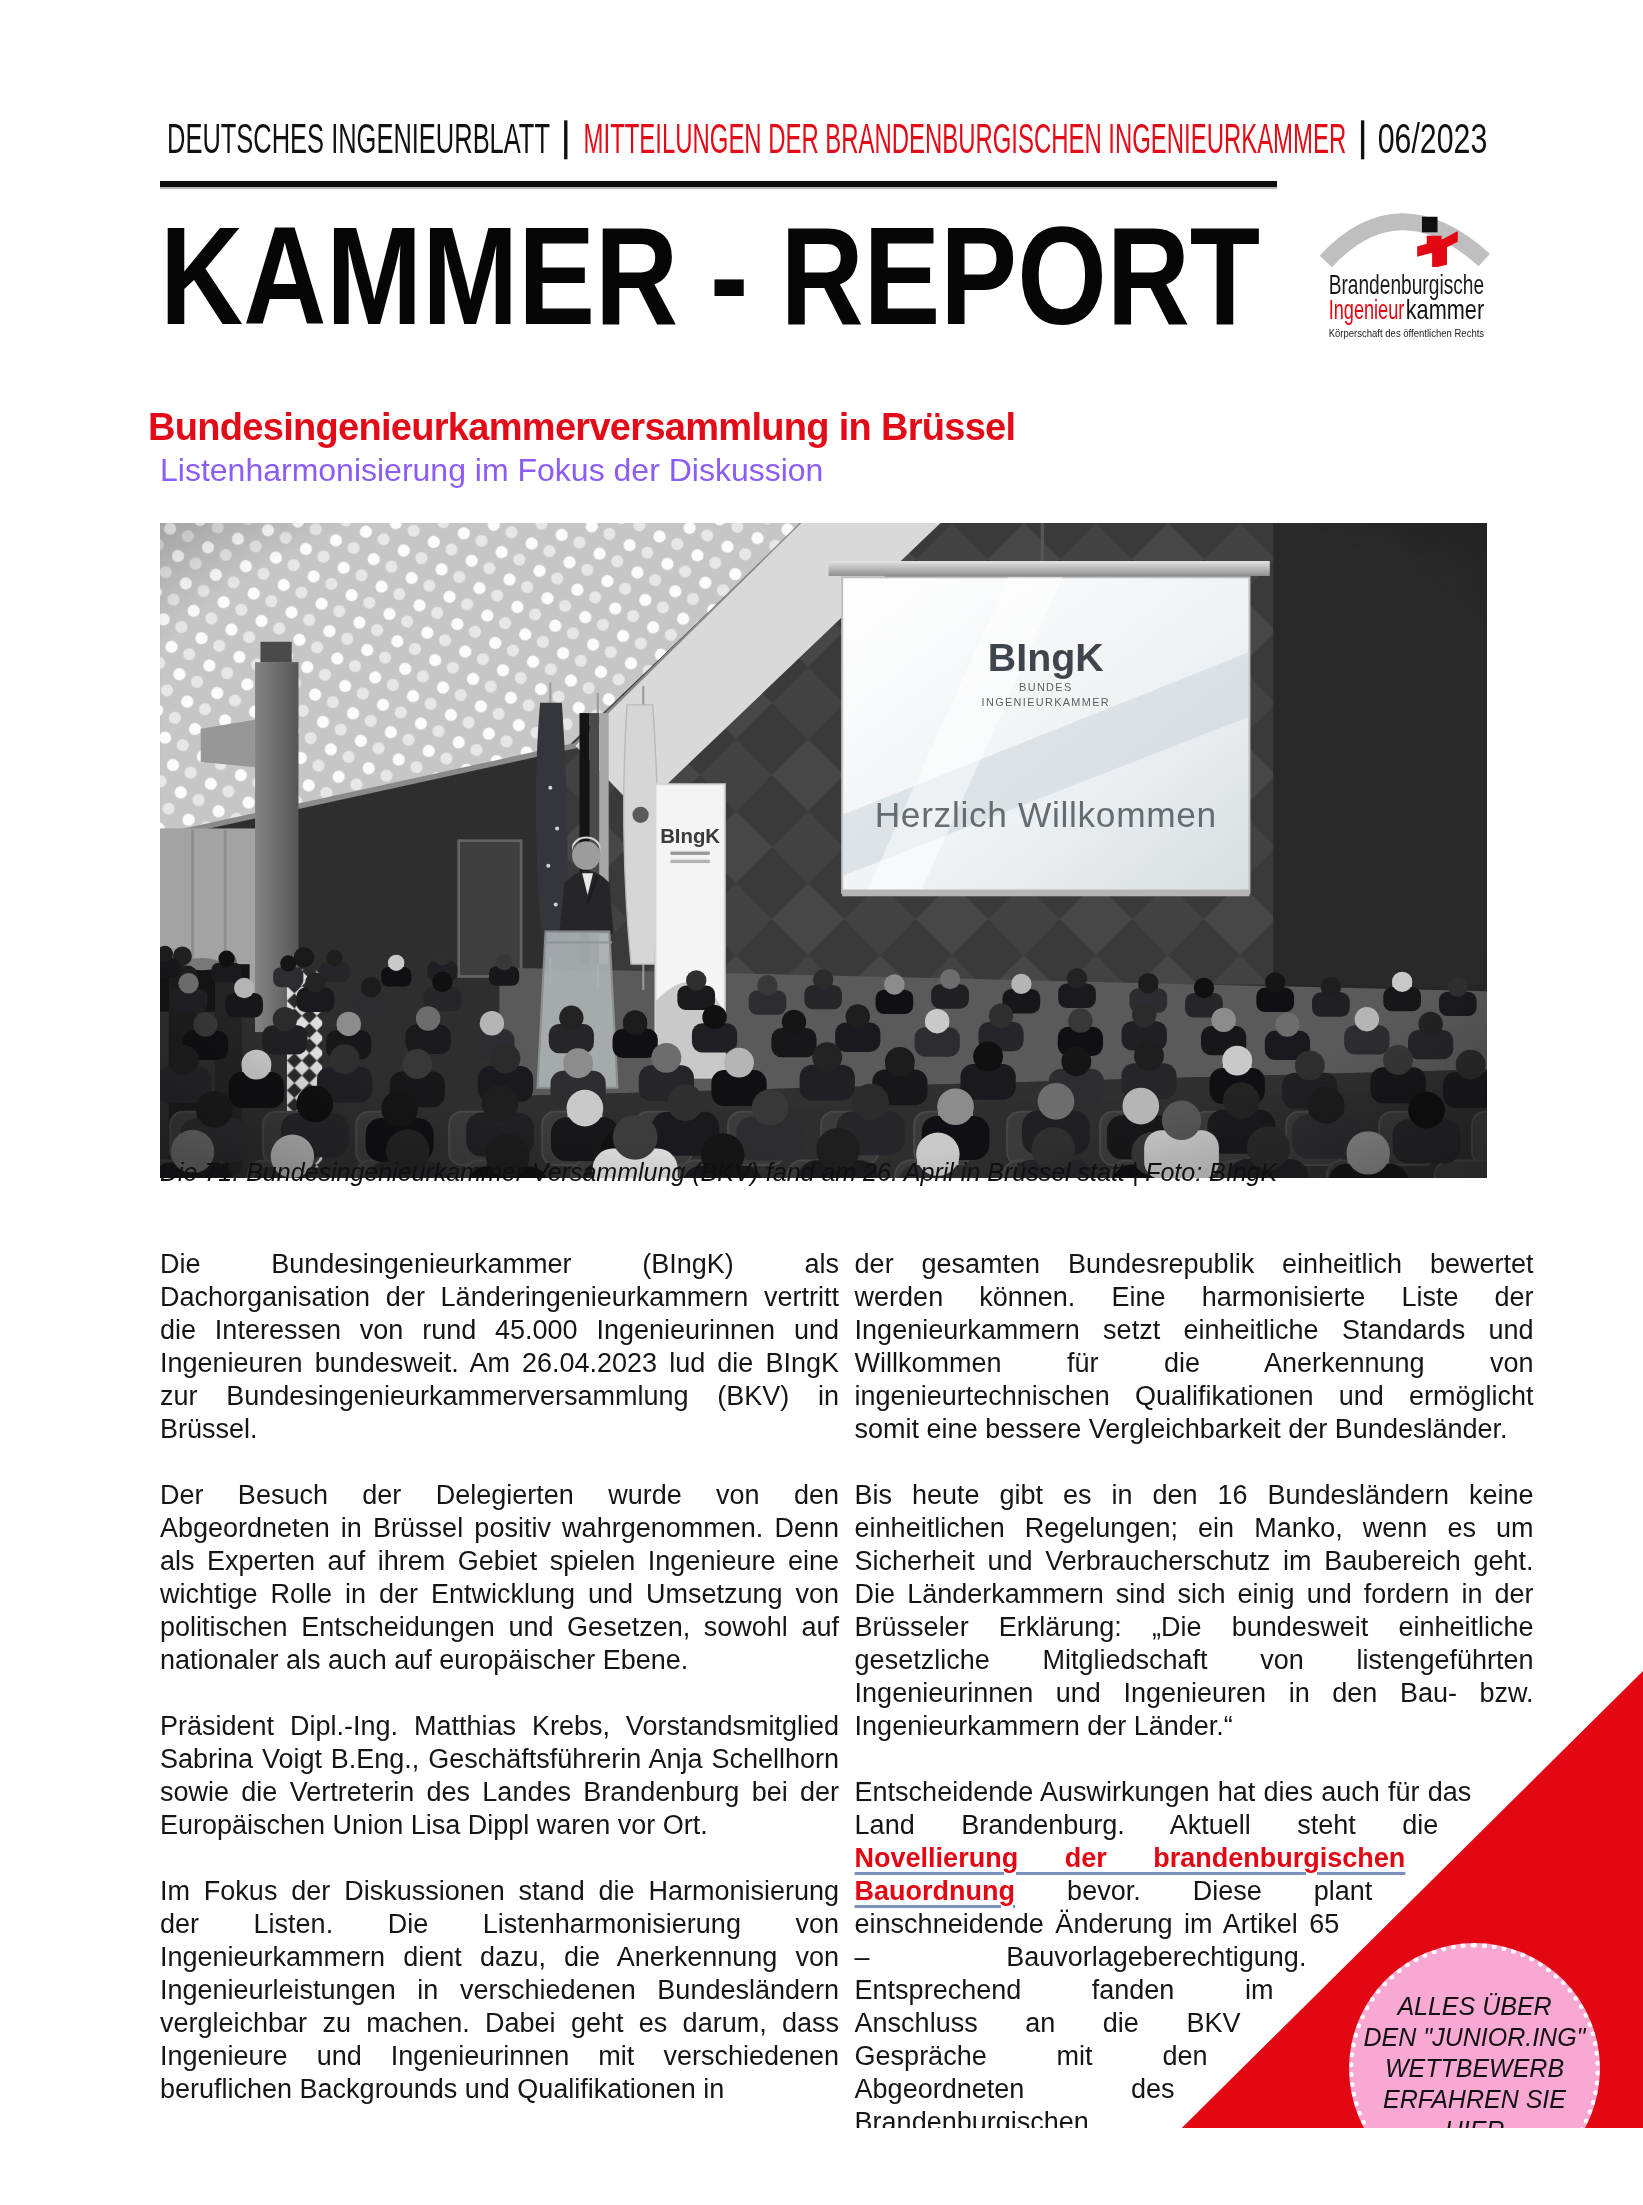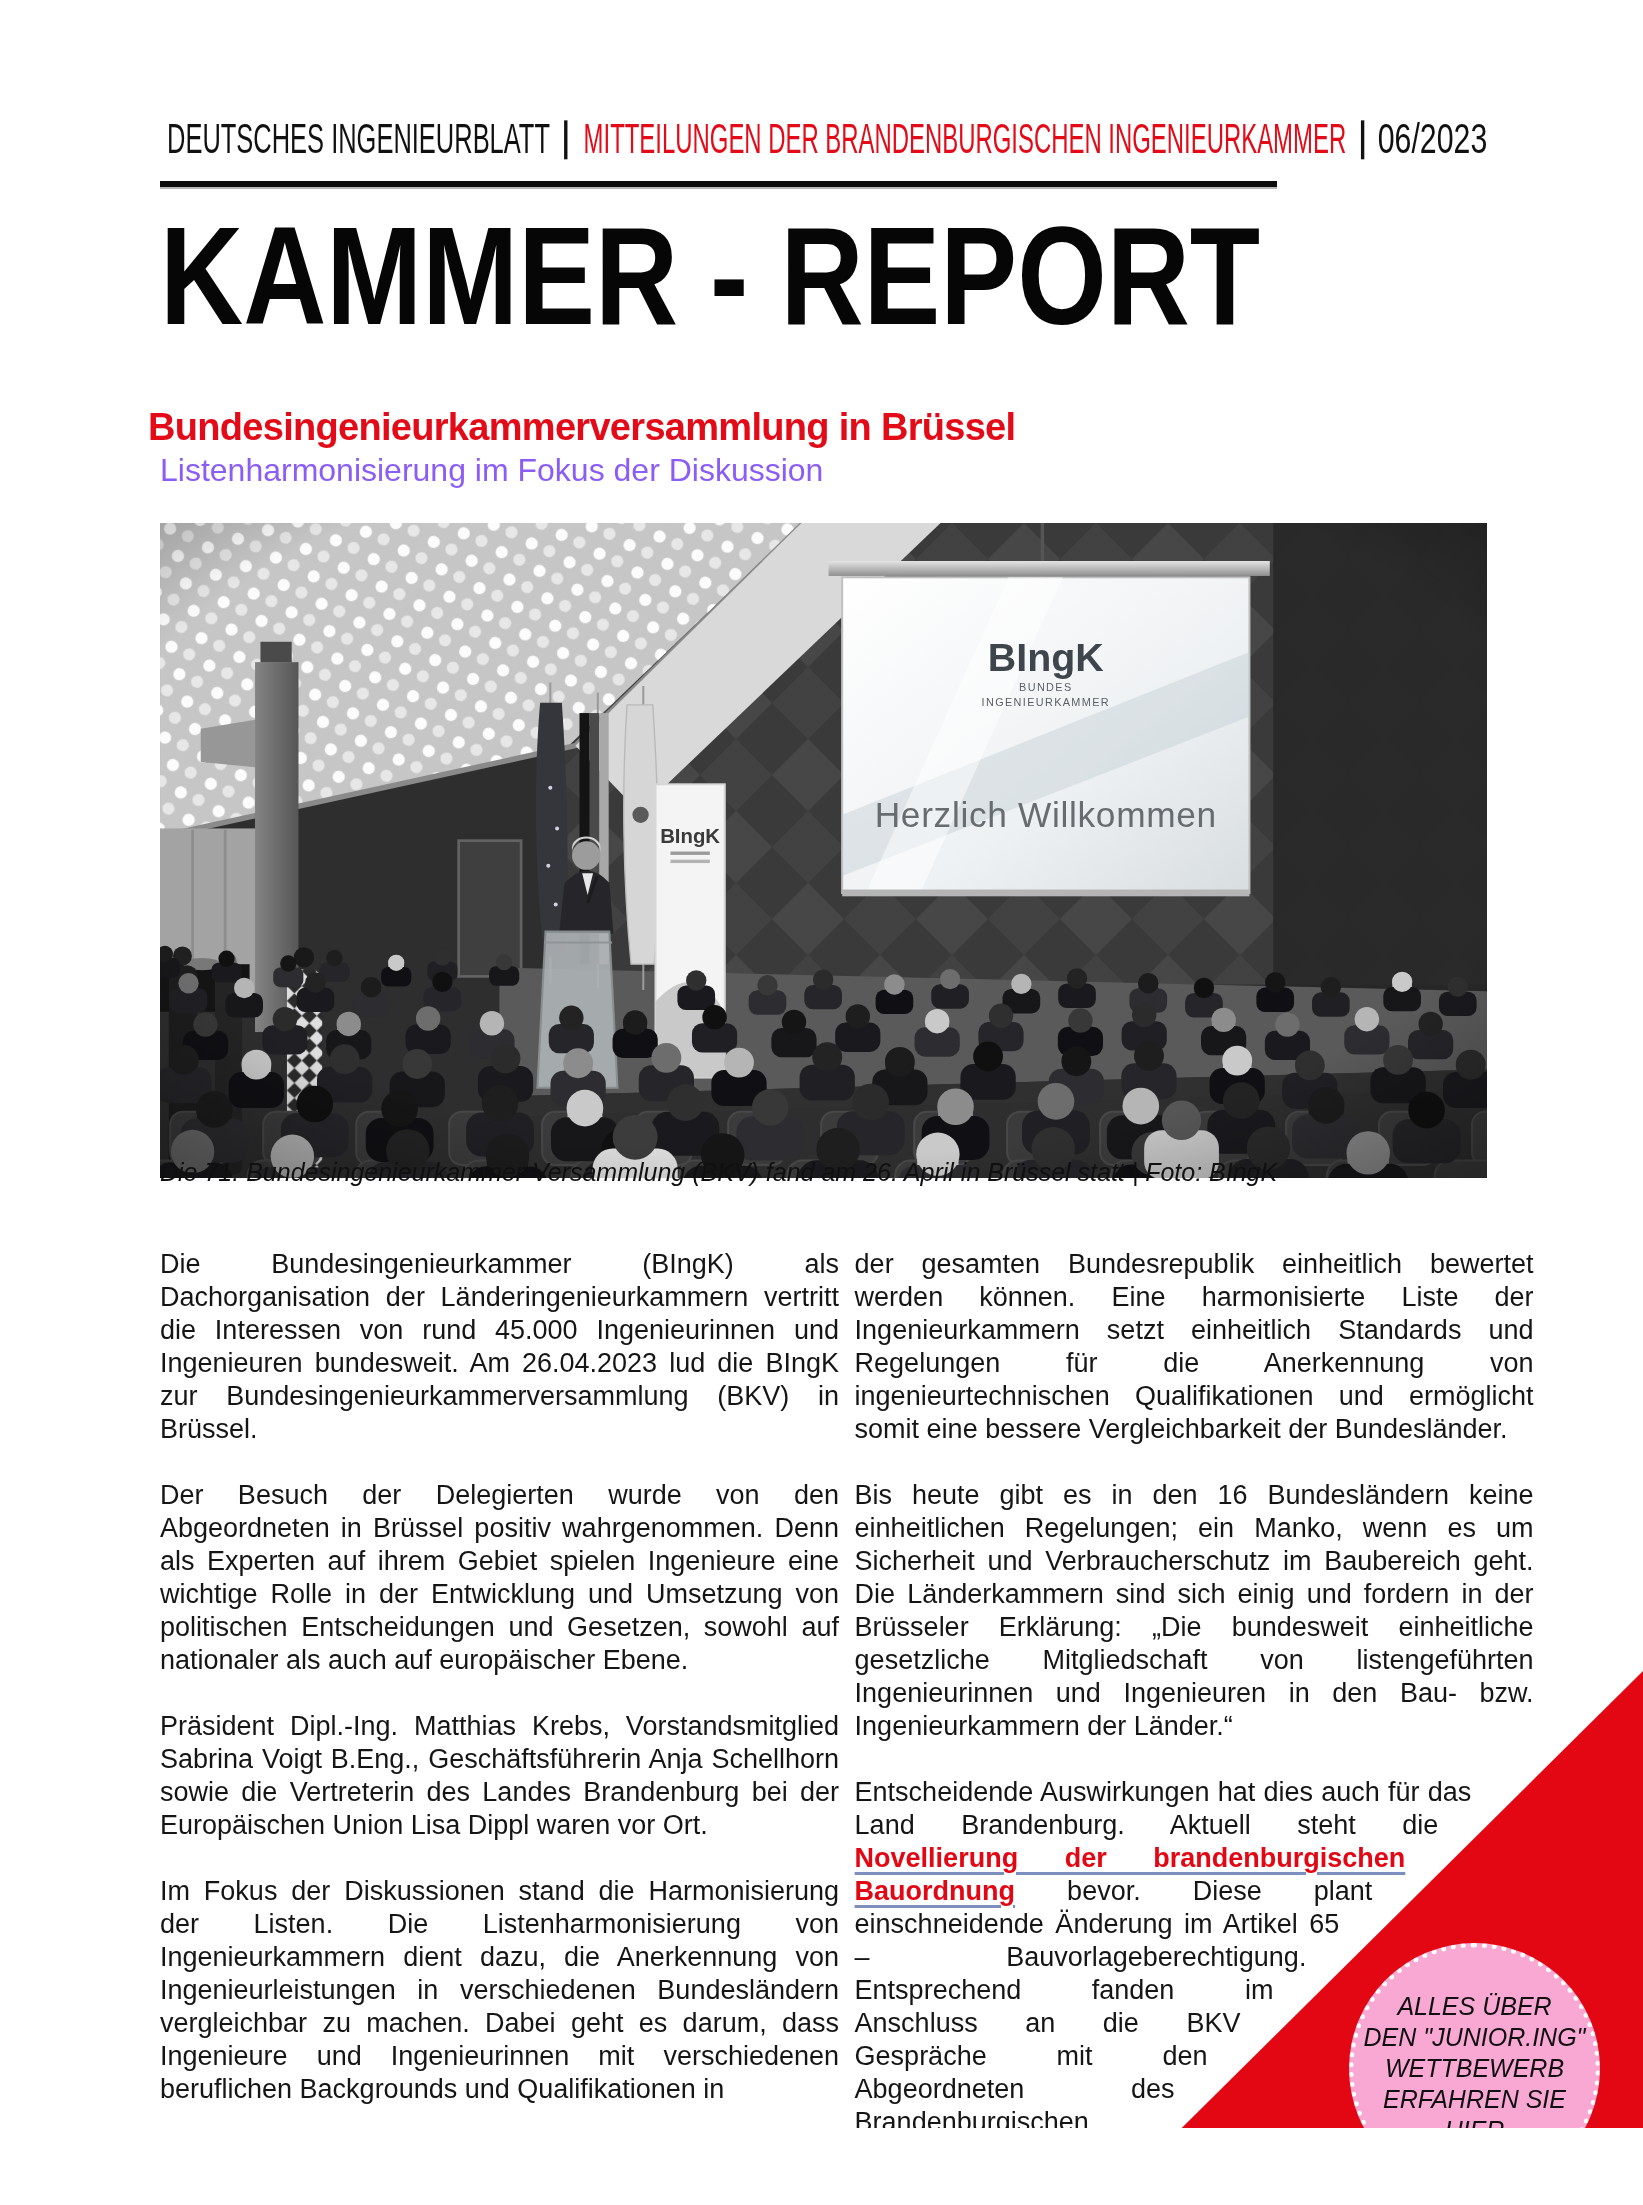--- a/index.html
+++ b/index.html
@@ -54,20 +54,33 @@
     <rect x="1777" y="2" width="5" height="58" fill="#111"></rect>
     <text x="1802" y="50" font-size="62" fill="#111" textLength="163" lengthAdjust="spacingAndGlyphs">06/2023</text>
   </svg>
 
   <div class="abs rule"></div>
 
   <svg class="abs titlebar" width="1107" height="119" viewBox="0 0 1630 175">
     <text x="0" y="152" font-size="205" font-weight="bold" fill="#060606" textLength="1620" lengthAdjust="spacingAndGlyphs">KAMMER - REPORT</text>
   </svg>
 
+  <div class="abs brand">
+    <svg width="191" height="68" viewBox="0 0 282 100">
+      <path d="M10,92 Q118,-24 244,90" stroke="#bfbfbf" stroke-width="25" fill="none"></path>
+      <rect x="152" y="26" width="23" height="23" fill="#0f0f0f"></rect>
+      <path d="M159,54 L181,54 L181,60 L205,47 L205,63 L189,71 L189,97 L167,102 L167,79 L145,85 L145,70 L159,66 Z" fill="#e30613"></path>
+    </svg>
+    <svg width="191" height="73" viewBox="0 0 282 108">
+      <text x="14" y="37" font-size="40" fill="#1a1a1a" textLength="230" lengthAdjust="spacingAndGlyphs">Brandenburgische</text>
+      <text x="14" y="74" font-size="40" fill="#e30613" textLength="112" lengthAdjust="spacingAndGlyphs">Ingenieur</text>
+      <text x="128" y="74" font-size="40" fill="#111" textLength="116" lengthAdjust="spacingAndGlyphs">kammer</text>
+      <text x="14" y="100" font-size="17" fill="#222" textLength="230" lengthAdjust="spacingAndGlyphs">Körperschaft des öffentlichen Rechts</text>
+    </svg>
+  </div>
 
   <div class="abs headline">Bundesingenieurkammerversammlung in Brüssel</div>
   <div class="abs subhead">Listenharmonisierung im Fokus der Diskussion</div>
 
   <svg class="abs photo" width="1327" height="655" viewBox="0 0 1955 965">
     <defs>
       <pattern id="diam" width="150" height="150" patternUnits="userSpaceOnUse" patternTransform="rotate(45 0 0)">
         <rect width="150" height="150" fill="#3a3a3a"></rect>
         <rect width="75" height="75" fill="#474747"></rect>
         <rect x="75" y="75" width="75" height="75" fill="#424242"></rect>
@@ -599,21 +612,21 @@
 
   <div class="abs columns">
     <div class="col" lang="de">
       <p>Die Bundesingenieurkammer (BIngK) als Dachorganisation der Länderingenieurkammern vertritt die Interessen von rund 45.000 Ingenieurinnen und Ingenieuren bundesweit. Am 26.04.2023 lud die BIngK zur Bundesingenieurkammerversammlung (BKV) in Brüssel.</p>
       <p>Der Besuch der Delegierten wurde von den Abgeordneten in Brüssel positiv wahrgenommen. Denn als Experten auf ihrem Gebiet spielen Ingenieure eine wichtige Rolle in der Entwicklung und Umsetzung von politischen Entscheidungen und Gesetzen, sowohl auf nationaler als auch auf europäischer Ebene.</p>
       <p>Präsident Dipl.-Ing. Matthias Krebs, Vorstandsmitglied Sabrina Voigt B.Eng., Geschäftsführerin Anja Schellhorn sowie die Vertreterin des Landes Brandenburg bei der Europäischen Union Lisa Dippl waren vor Ort.</p>
       <p>Im Fokus der Diskussionen stand die Harmonisierung der Listen. Die Listenharmonisierung von Ingenieurkammern dient dazu, die Anerkennung von Ingenieurleistungen in verschiedenen Bundesländern vergleichbar zu machen. Dabei geht es darum, dass Ingenieure und Ingenieurinnen mit verschiedenen beruflichen Backgrounds und Qualifikationen in</p>
     </div>
     <div class="col" lang="de">
       <div class="cut"></div>
-      <p>der gesamten Bundesrepublik einheitlich bewertet werden können. Eine harmonisierte Liste der Ingenieurkammern setzt einheitlich Standards und Regelungen für die Anerkennung von ingenieurtechnischen Qualifikationen und ermöglicht somit eine bessere Vergleichbarkeit der Bundesländer.</p>
+      <p>der gesamten Bundesrepublik einheitlich bewertet werden können. Eine harmonisierte Liste der Ingenieurkammern setzt einheitliche Standards und Willkommen für die Anerkennung von ingenieurtechnischen Qualifikationen und ermöglicht somit eine bessere Vergleichbarkeit der Bundesländer.</p>
       <p>Bis heute gibt es in den 16 Bundesländern keine einheitlichen Regelungen; ein Manko, wenn es um Sicherheit und Verbraucherschutz im Baubereich geht. Die Länderkammern sind sich einig und fordern in der Brüsseler Erklärung: „Die bundesweit einheitliche gesetzliche Mitgliedschaft von listengeführten Ingenieurinnen und Ingenieuren in den Bau- bzw. Ingenieurkammern der Länder.“</p>
       <p><span>Entscheidende Auswirkungen hat dies auch für das Land Brandenburg. Aktuell steht die </span><span class="linkred">Novellierung der brandenburgischen Bauordnung</span><span> bevor. Diese plant einschneidende Änderung im Artikel 65 – Bauvorlageberechtigung. Entsprechend fanden im Anschluss an die BKV Gespräche mit den Abgeordneten des Brandenburgischen Landtages statt. Präsident Krebs war dazu im engen</span></p>
     </div>
   </div>
 
   <div class="abs triangle"></div>
   <div class="abs badge">
     <div class="badge-text">ALLES ÜBER
 DEN "JUNIOR.ING"
 WETTBEWERB

